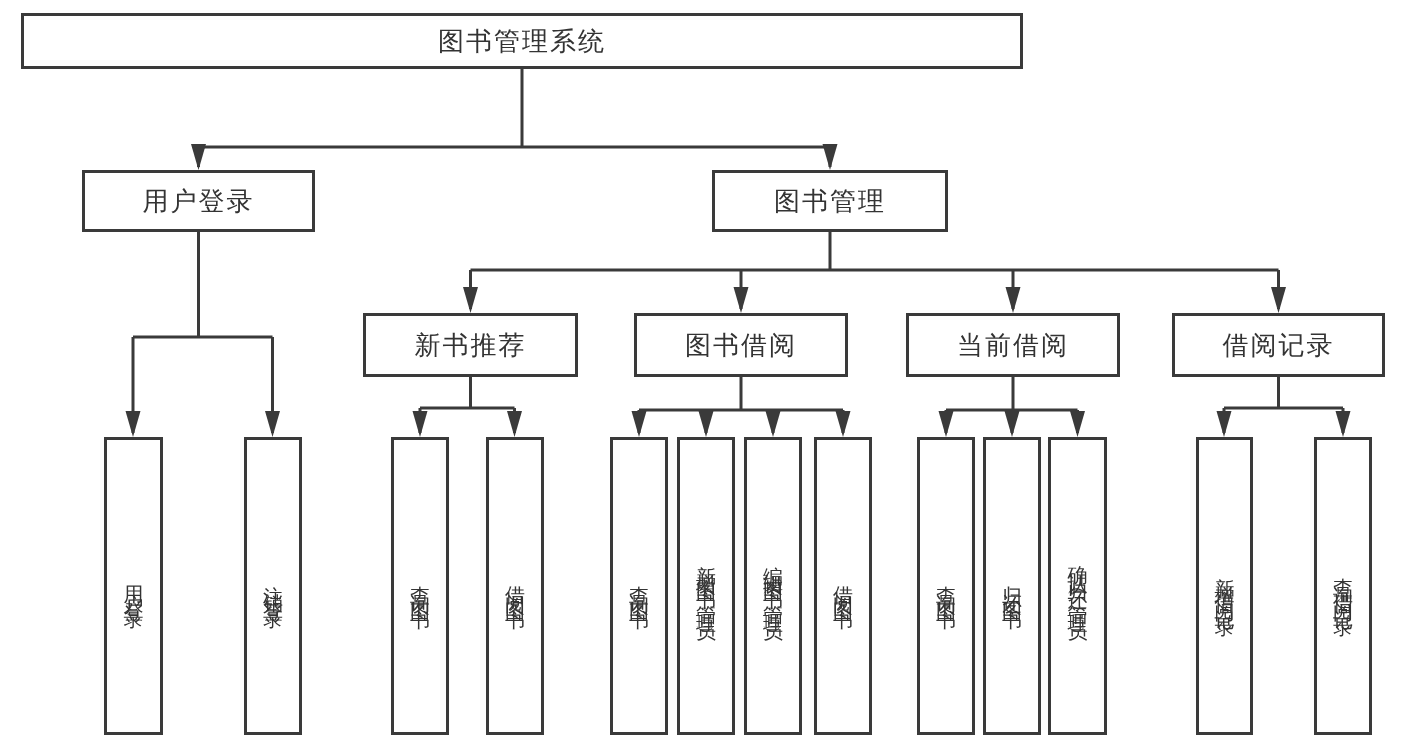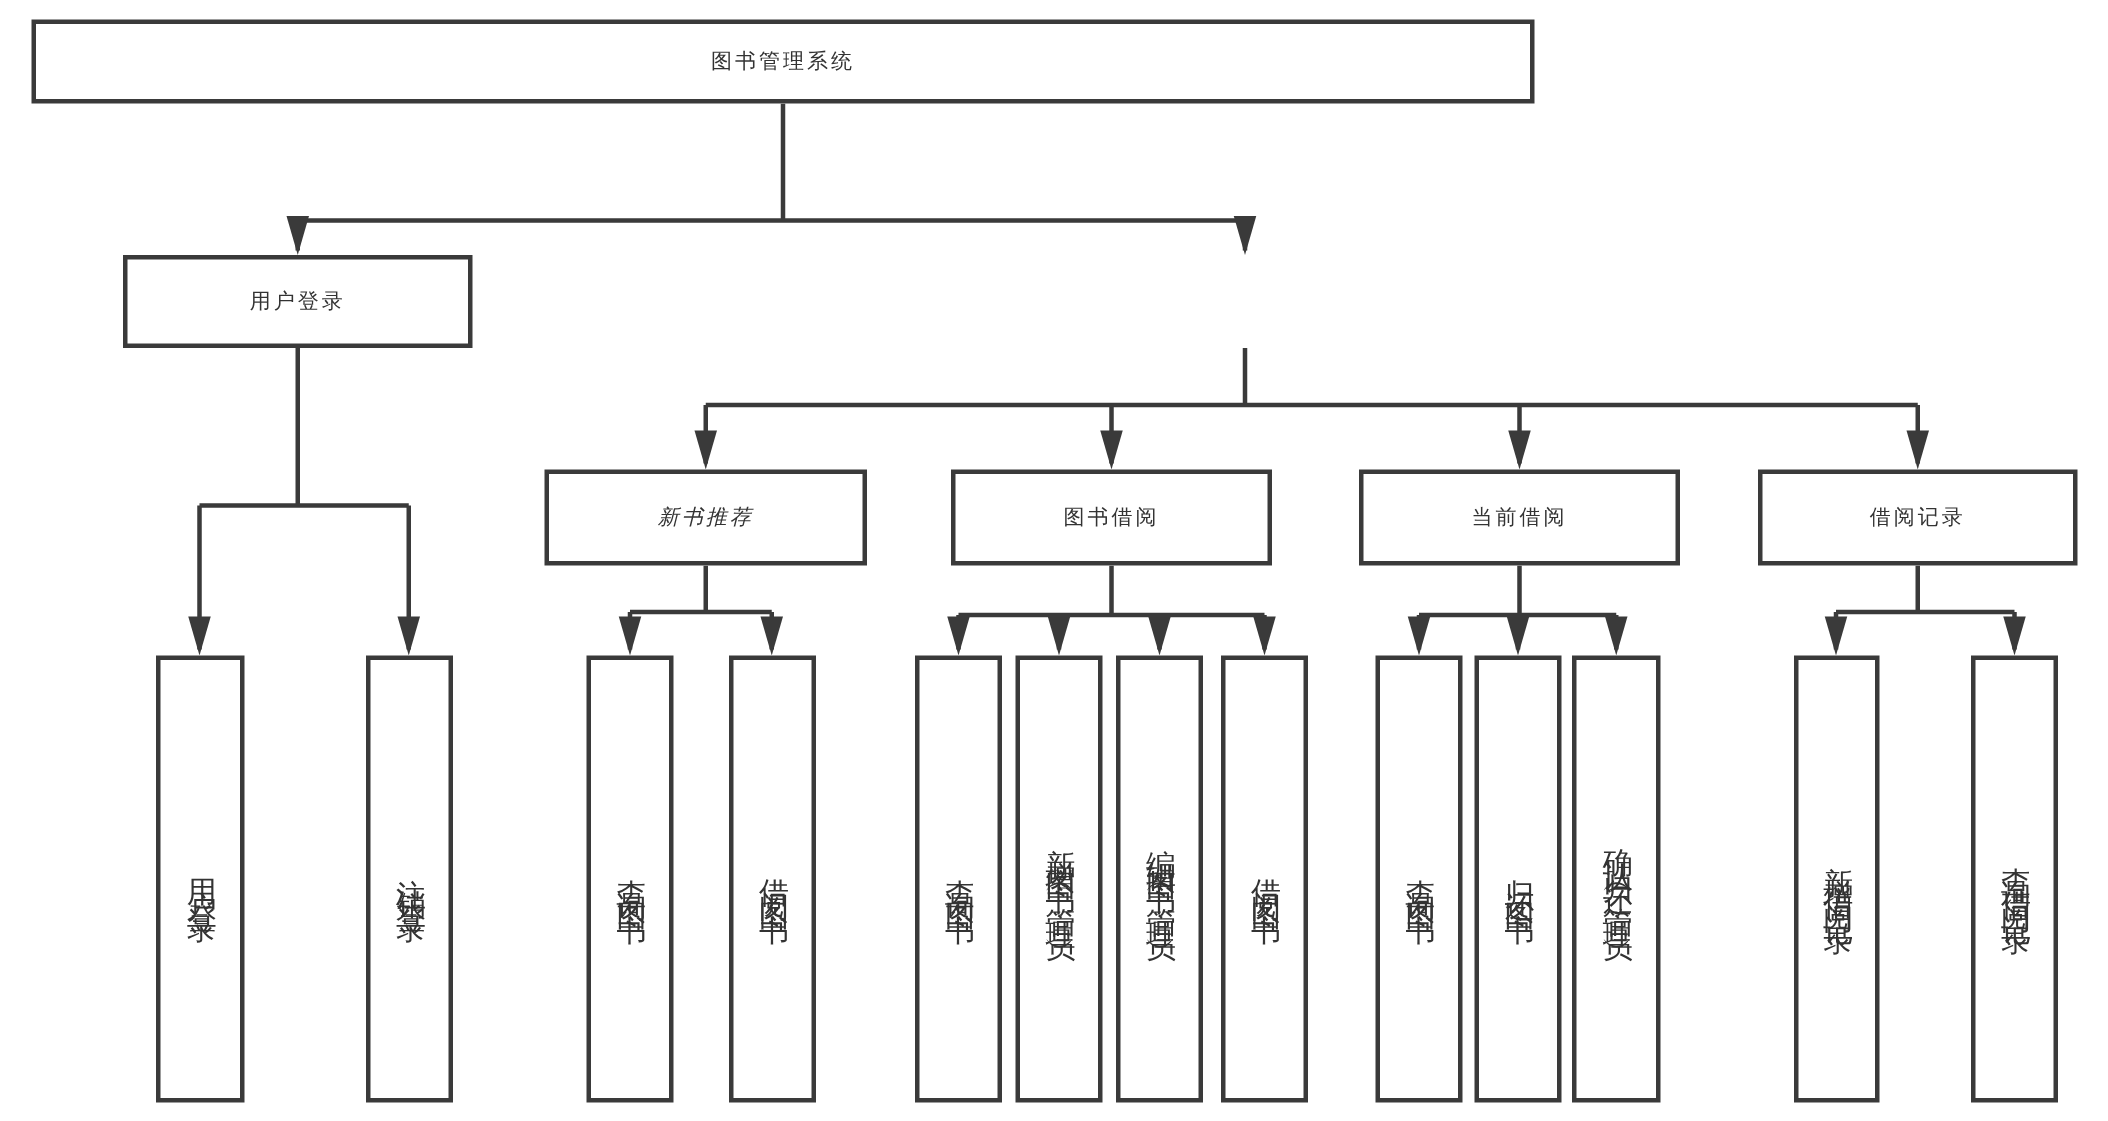--- a/index.html
+++ b/index.html
@@ -28,21 +28,21 @@
     box-sizing: border-box;
     border: 3px solid #3a3a3a;
     background: #ffffff;
     display: flex;
     align-items: center;
     justify-content: center;
     color: #333333;
     z-index: 2;
   }
   .node.h {
-    font-size: 14px;
+    font-size: 26px;
     letter-spacing: 2px;
     white-space: nowrap;
     text-align: center;
   }
   .node.leaf .vtext {
     writing-mode: vertical-rl;
     text-orientation: mixed;
     font-size: 20px;
     letter-spacing: 8px;
     line-height: 1.15;
@@ -104,22 +104,25 @@
     </g>
   </svg>
 
   <div class="node h" style="left:21px; top:13px; width:1002px; height:56px;">
     <span>图书管理系统</span>
   </div>
 
   <div class="node h" style="left:82px; top:170px; width:233px; height:62px;">
     <span>用户登录</span>
   </div>
+  <div class="node h" style="left:712px; top:170px; width:236px; height:62px;">
+    <span>图书管理</span>
+  </div>
 
-  <div class="node h" style="left:363px; top:313px; width:215px; height:64px;font-style:italic;">
+  <div class="node h" style="left:363px; top:313px; width:215px; height:64px;">
     <span>新书推荐</span>
   </div>
   <div class="node h" style="left:634px; top:313px; width:214px; height:64px;">
     <span>图书借阅</span>
   </div>
   <div class="node h" style="left:906px; top:313px; width:214px; height:64px;">
     <span>当前借阅</span>
   </div>
   <div class="node h" style="left:1172px; top:313px; width:213px; height:64px;">
     <span>借阅记录</span>

